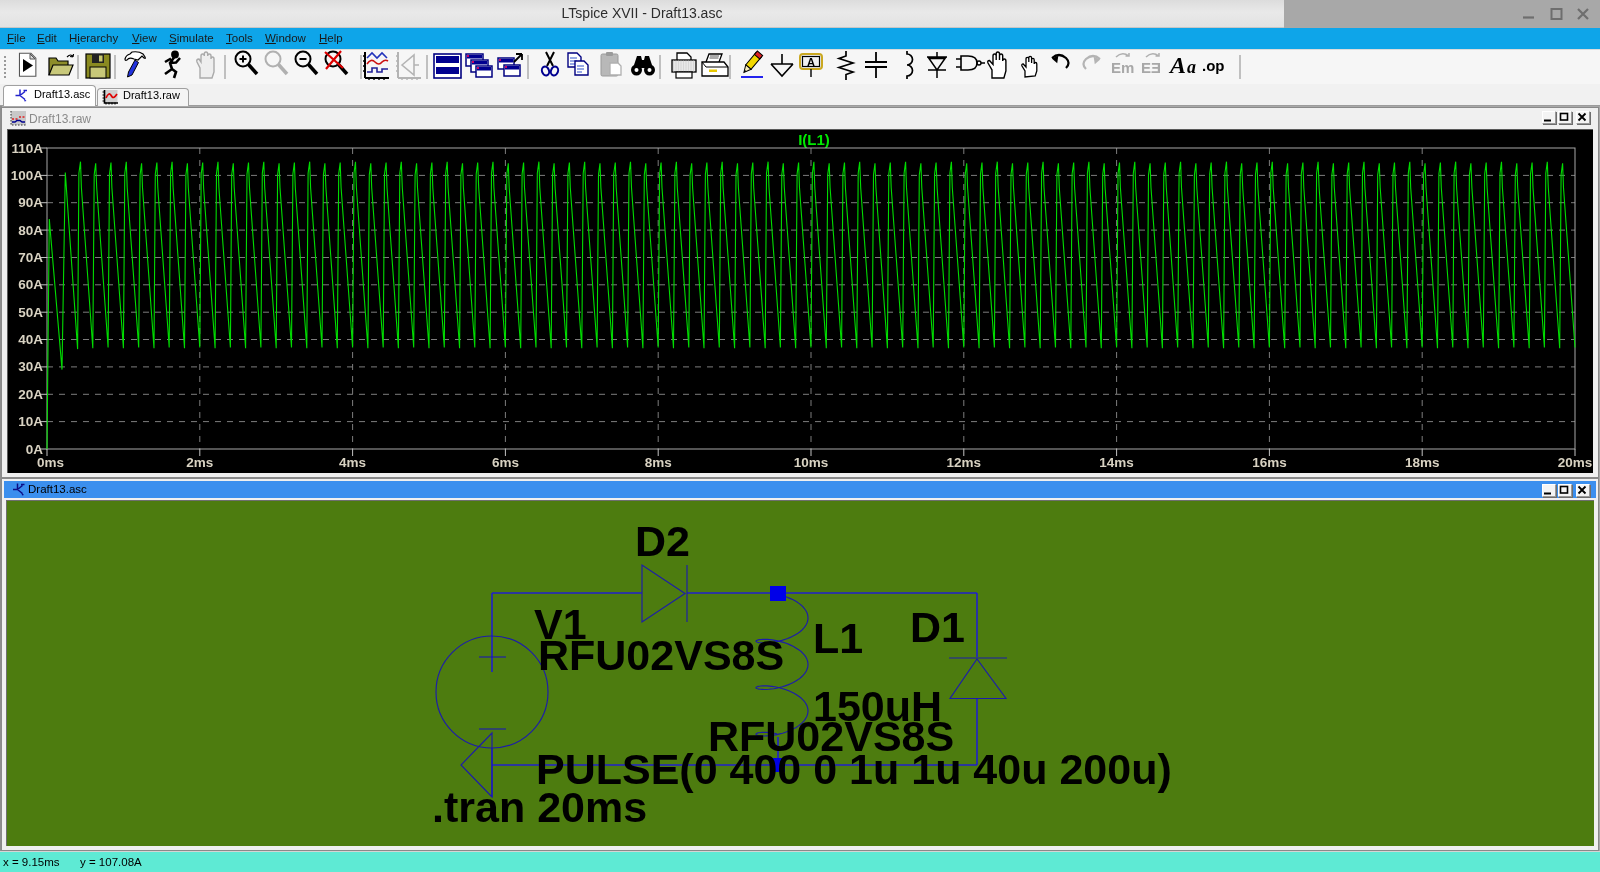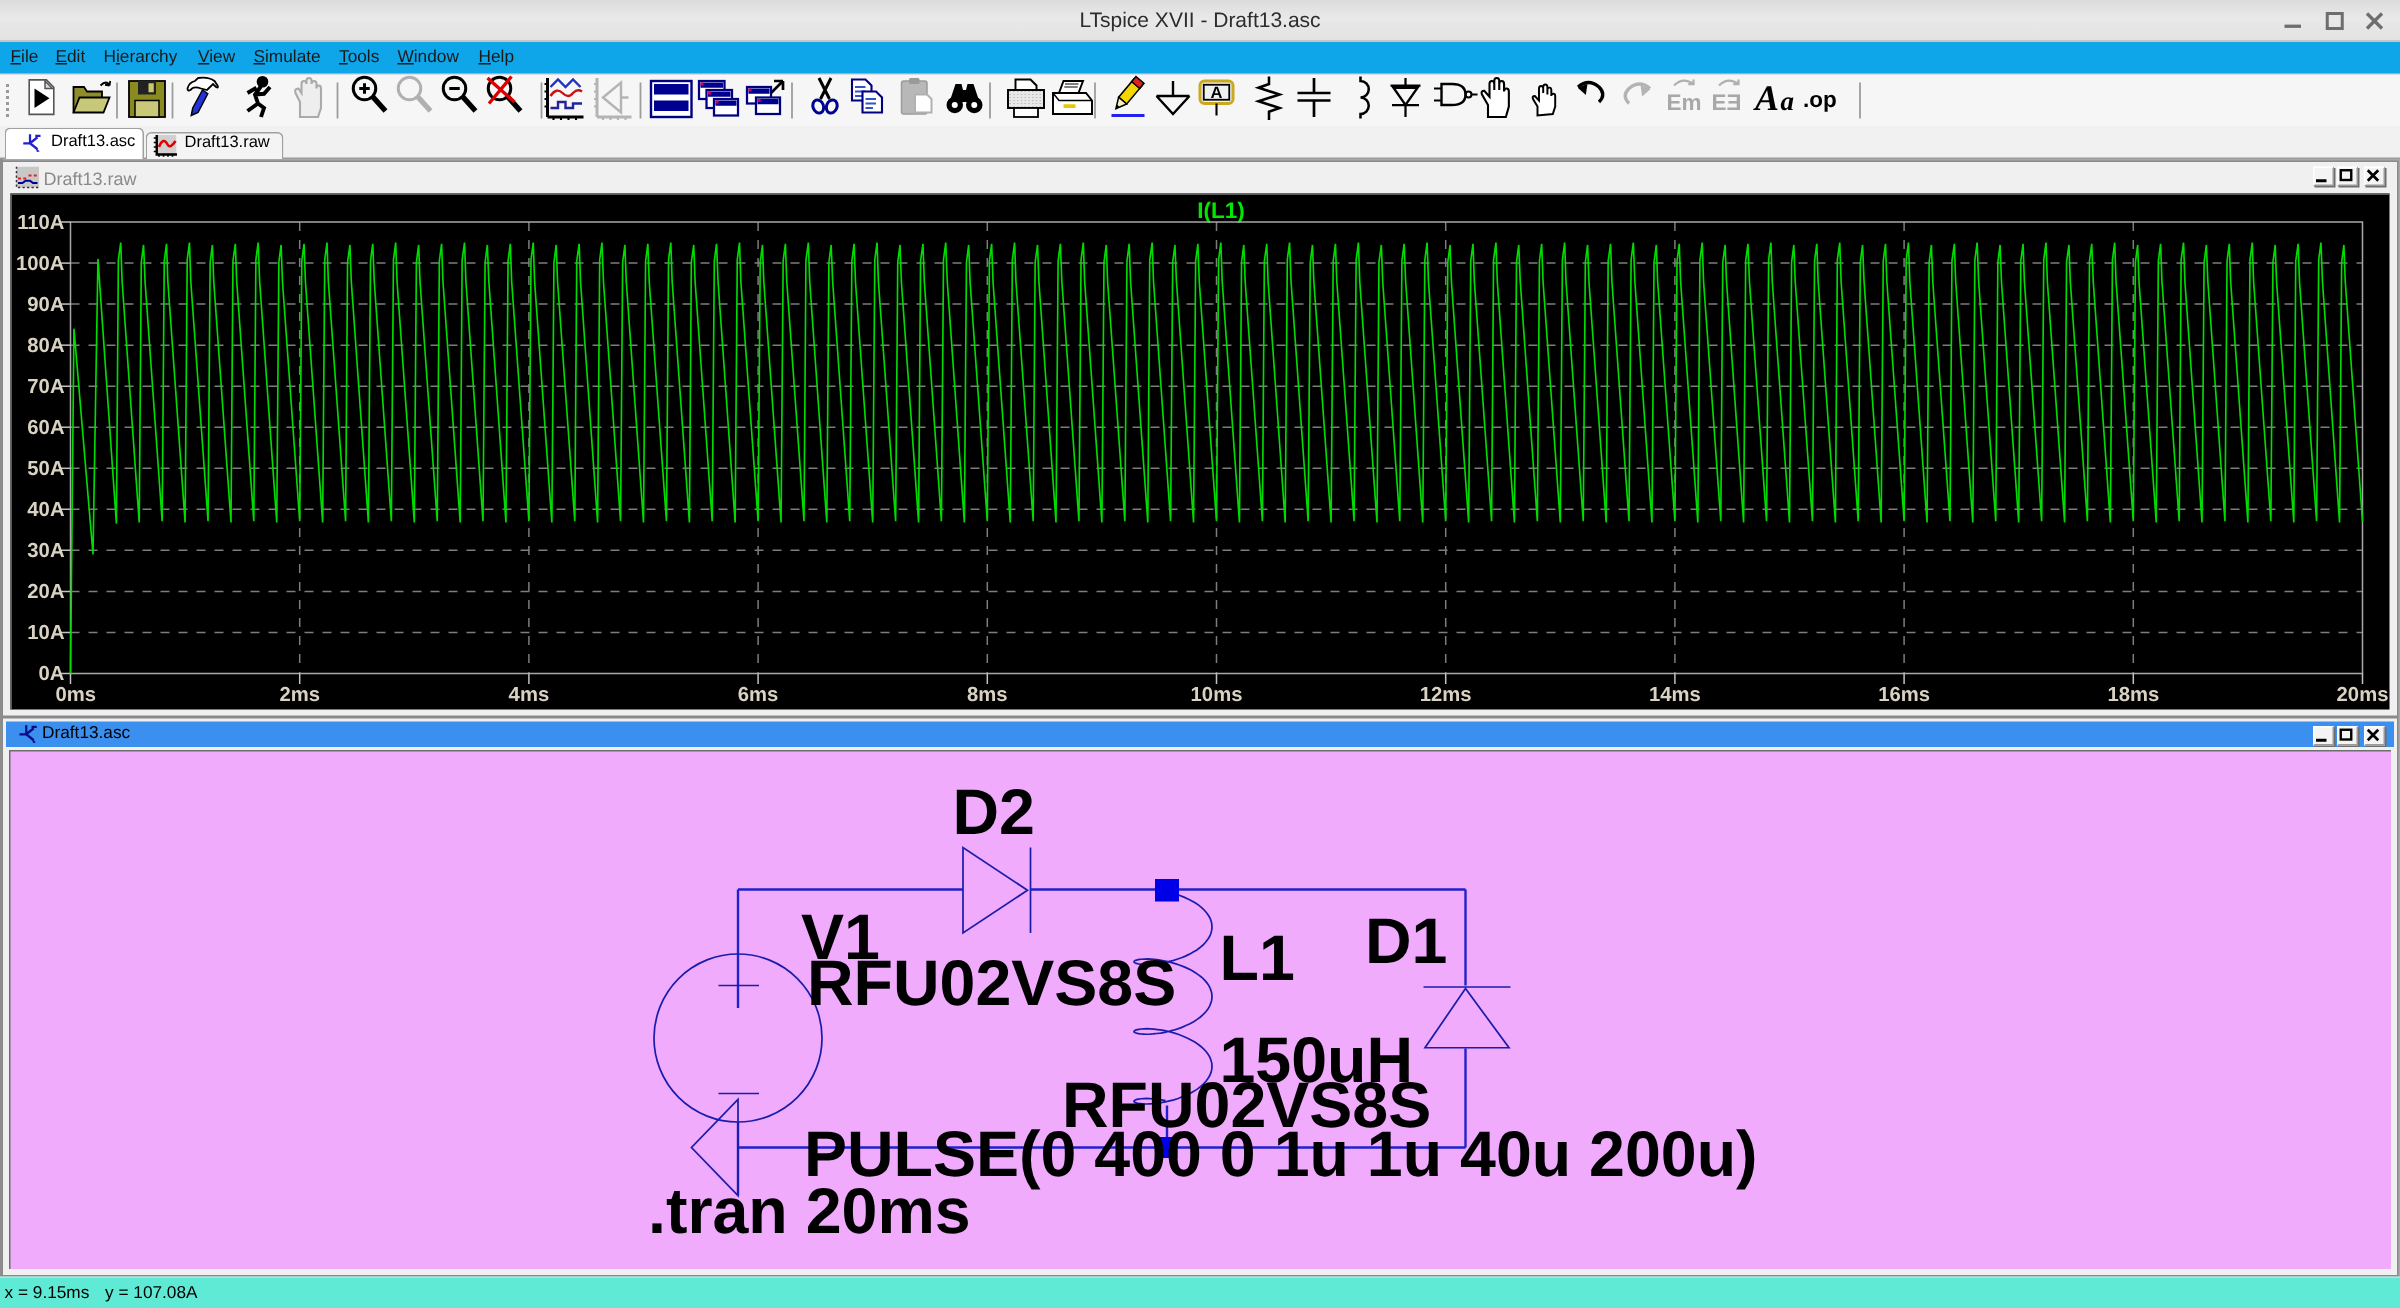--- a/index.html
+++ b/index.html
@@ -1,28 +1,28 @@
 <!DOCTYPE html>
 <html><head><meta charset="utf-8"><style>
 *{margin:0;padding:0;box-sizing:border-box}
 body{width:1600px;height:872px;font-family:"Liberation Sans",sans-serif;position:relative;overflow:hidden;background:#a8a8a8}
 .abs{position:absolute}
-.titlebar{left:0;top:0;width:1600px;height:28px;background:linear-gradient(#dcdcdc,#e9e9e9 45%,#e2e2e2);border-bottom:1px solid #c6c6c6}
+.titlebar{left:0;top:0;width:1284px;height:28px;background:linear-gradient(#dcdcdc,#e9e9e9 45%,#e2e2e2);border-bottom:1px solid #c6c6c6}
 .title{width:100%;text-align:center;font-size:14px;color:#2d2d2d;line-height:27px}
 .menubar{left:0;top:28px;width:1600px;height:22px;background:#0ea5e9;border-bottom:1px solid #dcdcdc}
 .mi{position:absolute;top:0;font-size:11.5px;color:#1a1a1a;line-height:21px}
 .toolbar{left:0;top:50px;width:1600px;height:34px;background:#f6f6f6}
 .tabrow{left:0;top:84px;width:1600px;height:22px;background:#f1f1f1;border-bottom:1px solid #9c9c9c}
 .tab{position:absolute;border:1px solid #a0a0a0;border-bottom:none;border-radius:4px 4px 0 0;font-size:11px;color:#000}
 .mdi{left:0;top:106px;width:1600px;height:745px;background:#a8a8a8;border-left:2px solid #8e8e8e}
 .win{position:absolute;background:#f0f0f0;box-shadow:0 0 0 1px #8a8a8a}
 .rawhdr{position:absolute;left:2px;top:1px;height:20px;font-size:12px;color:#8a8a8a;line-height:20px}
 .plot{position:absolute;left:5px;top:21px;right:5px;bottom:4px;background:#000;border-top:1px solid #5a5a5a;border-left:1px solid #5a5a5a}
 .bluebar{position:absolute;left:2px;top:2px;right:2px;height:17px;background:#3b8fee;font-size:11.5px;color:#000;line-height:17px}
-.schem{position:absolute;left:4px;top:21px;right:4px;bottom:4px;background:#f0abfc;border-top:1px solid #6e6e6e;border-left:1px solid #6e6e6e}
+.schem{position:absolute;left:4px;top:21px;right:4px;bottom:4px;background:#4d7c0f;border-top:1px solid #6e6e6e;border-left:1px solid #6e6e6e}
 .wbtn{position:absolute;width:14px;height:13px;background:#f4f4f4;border-top:1px solid #fff;border-left:1px solid #fff;border-right:1.5px solid #9a9a9a;border-bottom:1.5px solid #9a9a9a;box-shadow:1px 1px 0 #6e6e6e}
 .status{left:0;top:851px;width:1600px;height:38px;background:#5eead4;border-top:1px solid #d4d4d4;font-size:11.5px;color:#000;line-height:20px}
 .gd{stroke:#7d7d7d;stroke-width:1;stroke-dasharray:6 6}
 .ax{stroke:#c2c2c2;stroke-width:1}
 .yl,.xl{font-family:"Liberation Sans",sans-serif;font-size:13.5px;font-weight:bold;fill:#d8d2c2}
 .tl{font-family:"Liberation Sans",sans-serif;font-size:15px;font-weight:bold;fill:#00e800}
 .st{font-family:"Liberation Sans",sans-serif;font-size:43px;font-weight:bold;fill:#000}
 .wire{stroke:#2020cc;stroke-width:1.6;fill:none}
 .sym{stroke:#1c1caa;stroke-width:1.15;fill:none}
 </style></head><body>
@@ -435,14 +435,14 @@
    <text x="812" y="721" class="st">150uH</text>
    <text x="707" y="751" class="st">RFU02VS8S</text>
    <text x="535" y="784" class="st">PULSE(0 400 0 1u 1u 40u 200u)</text>
    <text x="431" y="822" class="st">.tran 20ms</text>
   </svg>
  </div>
 </div>
 
 <div class="abs status">
     <span style="position:absolute;left:3px">x = 9.15ms</span>
-    <span style="position:absolute;left:70px">y = 107.08A</span>
+    <span style="position:absolute;left:80px">y = 107.08A</span>
   </div>
 
 </body></html>

